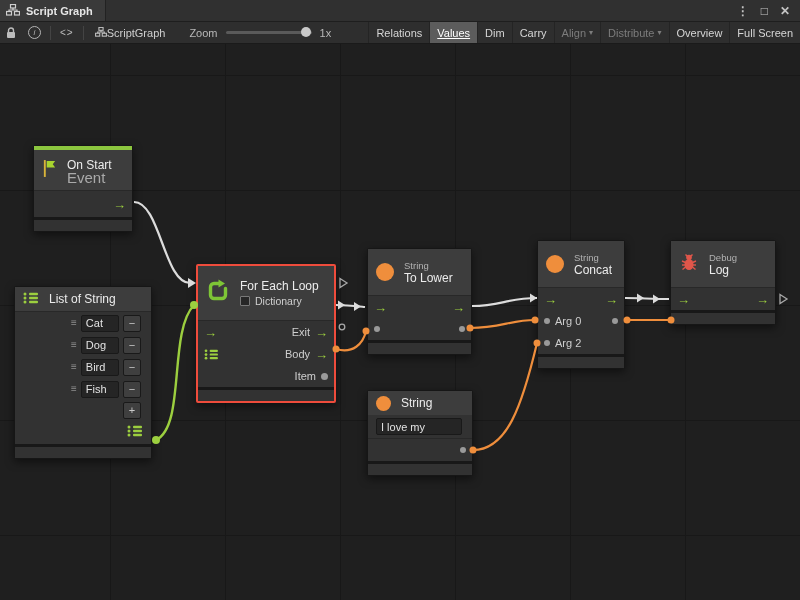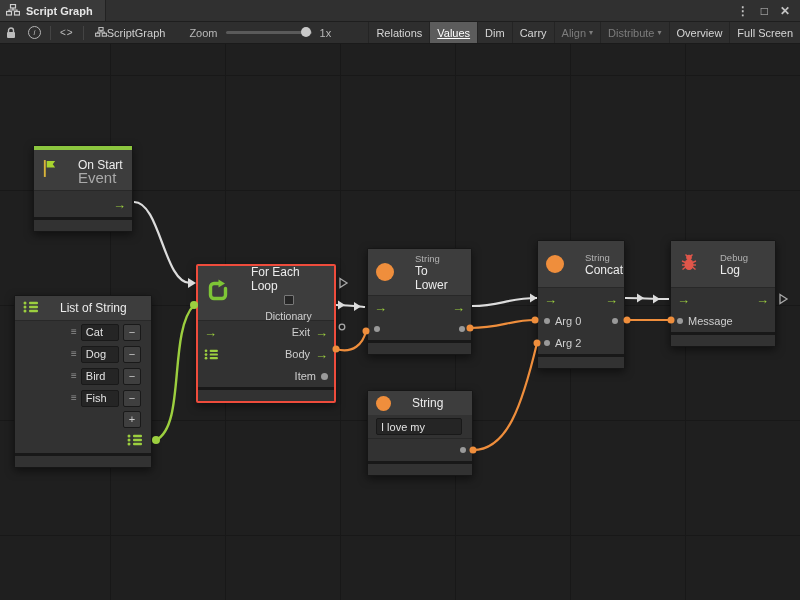--- a/index.html
+++ b/index.html
@@ -46,21 +46,21 @@
   .w{stroke:#dcdcdc;stroke-width:2.2;fill:none;}
   .g{stroke:#9ccf3f;stroke-width:2.4;fill:none;}
   .o{stroke:#ef8e3c;stroke-width:2.2;fill:none;}
   .hollow{fill:none;stroke:#a8a8a8;stroke-width:1.3;}
 
   
   .node{position:absolute;background:#383838;border:1px solid #161616;border-radius:2px;
     box-shadow:0 3px 8px rgba(0,0,0,.5);color:#ddd;z-index:2;box-sizing:border-box;}
   .node.selected{border:2px solid #ef4c3c;}
   .accent{height:4px;background:#8cc63f;}
-  .nhead{background:#3d3d3d;display:flex;align-items:center;gap:21px;padding:0 8px;box-sizing:border-box;}
+  .nhead{background:#3d3d3d;display:flex;align-items:center;gap:10px;padding:0 8px;box-sizing:border-box;}
   .ht .t1{font-size:12px;color:#ececec;line-height:14px;}
   .ht .t2{font-size:15px;color:#aaa;line-height:11px;}
   .cat{font-size:9.5px;color:#b2b2b2;line-height:11px;}
   .nbody{background:#323232;border-top:1px solid #282828;}
   .prow{height:22px;display:flex;align-items:center;gap:5px;padding:0 6px;font-size:11px;color:#cfcfcf;}
   .pl{display:flex;align-items:center;gap:5px;}
   .pr{margin-left:auto;display:flex;align-items:center;gap:5px;}
   .farrow{color:#9ccf3f;font-weight:bold;font-size:13px;line-height:1;}
   .pdot{width:7px;height:7px;border-radius:50%;background:#9a9a9a;flex:0 0 auto;}
   .pdot.cyan{background:#3ec6d3;}
@@ -74,21 +74,21 @@
   .handle{color:#8f8f8f;font-size:10px;line-height:1;}
   .lfield{background:#252525;border:1px solid #191919;border-radius:2px;height:15px;
     padding:0 4px;font-size:11px;color:#e2e2e2;width:28px;font-family:"Liberation Sans",sans-serif;}
   .lfield.wide{width:76px;}
   .lbtn{background:#3f3f3f;border:1px solid #191919;border-radius:2px;width:16px;height:15px;
     font-size:11px;color:#c9c9c9;display:flex;align-items:center;justify-content:center;line-height:1;}
   .plusrow{height:20px;display:flex;align-items:center;justify-content:flex-end;padding:0 10px;}
   .outrow{height:24px;display:flex;align-items:center;justify-content:flex-end;padding:0 8px;}
 
   
-  .cbrow{display:flex;align-items:center;gap:5px;margin-top:2px;flex-direction:column;}
+  .cbrow{display:flex;align-items:center;gap:5px;margin-top:2px;}
   .cb{appearance:none;-webkit-appearance:none;width:10px;height:10px;background:#262626;
     border:1px solid #787878;border-radius:1px;margin:0;}
   .cblabel{font-size:10.5px;color:#cfcfcf;}
   .fieldrow{display:flex;align-items:flex-end;padding:3px 8px;background:#323232;}
 </style>
 </head>
 <body>
 
 <div class="window">
 
@@ -183,21 +183,21 @@
       <div class="nbody">
         <div class="prow" style="height:26px;">
           <span class="pr">
               <span class="farrow">→</span>
             </span>
         </div>
       </div>
       <div class="nfoot"></div>
     </div>
 
-    <div class="node" style="left:14px;top:251px;width:138px;">
+    <div class="node" style="left:14px;top:242px;width:138px;">
       <div class="nhead" style="height:24px;">
         <span>
           <svg width="16" height="12" viewBox="0 0 16 12">
               <g fill="#9ccf3f">
                 <circle cx="2" cy="2" r="1.5"></circle>
                 <rect x="6" y="0.8" width="9" height="2.4" rx="1"></rect>
                 <circle cx="2" cy="6" r="1.5"></circle>
                 <rect x="6" y="4.8" width="9" height="2.4" rx="1"></rect>
                 <circle cx="2" cy="10" r="1.5"></circle>
                 <rect x="6" y="8.8" width="9" height="2.4" rx="1"></rect>
@@ -394,26 +394,20 @@
       </div>
       <div class="nbody">
         <div class="prow">
           <span class="pl">
               <span class="farrow">→</span>
             </span>
           <span class="pr">
               <span class="farrow">→</span>
             </span>
         </div>
-        <div class="prow">
-          <span class="pl">
-            <span class="pdot small"></span>
-            <span>Message</span>
-          </span>
-        </div>
       </div>
       <div class="nfoot"></div>
     </div>
 
     <div class="node" style="left:367px;top:346px;width:106px;">
       <div class="nhead" style="height:24px;">
         <span class="ocircle sm"></span>
         <div class="ht">
             <div class="t1">String</div>
           </div>

